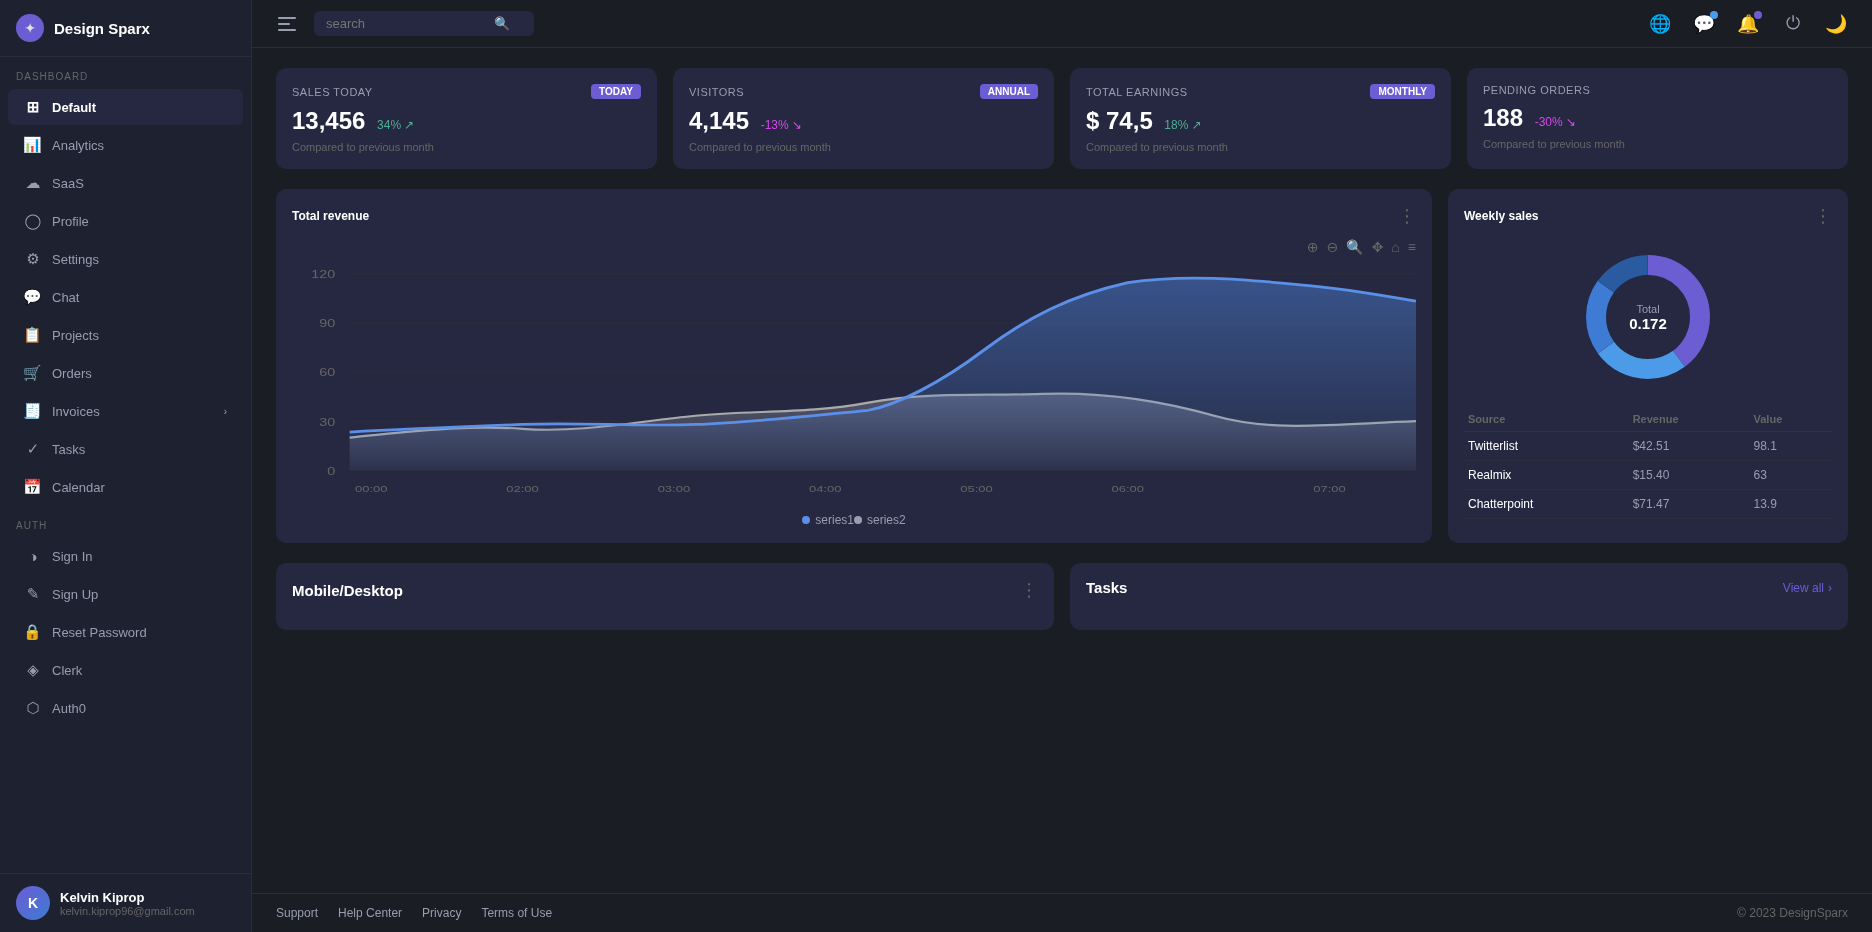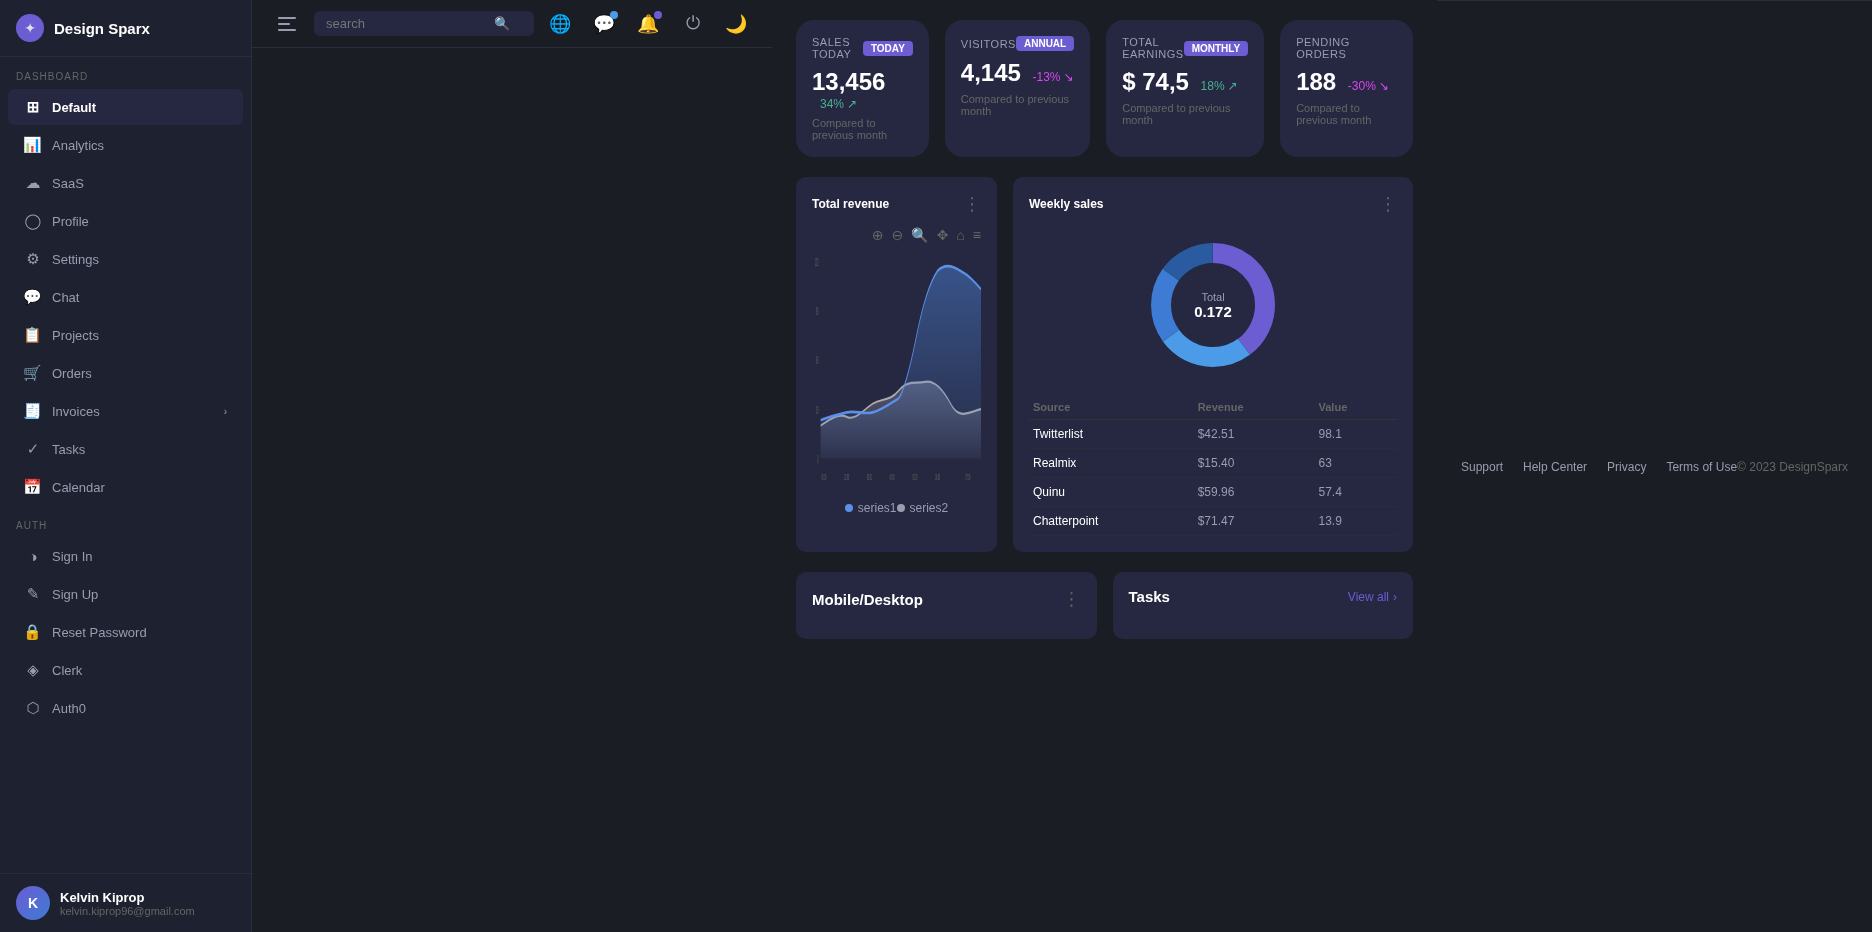--- a/index.html
+++ b/index.html
@@ -14,21 +14,21 @@
     .sidebar-item { display: flex; align-items: center; gap: 10px; padding: 9px 16px; cursor: pointer; border-radius: 6px; margin: 1px 8px; color: #9a9cb0; font-size: 13px; }
     .sidebar-item.active { background: #252840; color: #fff; font-weight: 600; }
     .sidebar-item .icon { width: 18px; height: 18px; display: flex; align-items: center; justify-content: center; font-size: 15px; }
     .sidebar-item .chevron { margin-left: auto; font-size: 10px; }
     .sidebar-footer { margin-top: auto; padding: 12px 16px; border-top: 1px solid #2a2d3a; display: flex; align-items: center; gap: 10px; }
     .sidebar-avatar { width: 34px; height: 34px; border-radius: 50%; background: #6c5dd3; overflow: hidden; }
     .sidebar-user-name { font-size: 13px; font-weight: 600; color: #fff; }
     .sidebar-user-email { font-size: 11px; color: #666; }
 
     
-    .main { flex: 1; display: flex; flex-direction: row; overflow: hidden; }
+    .main { flex: 1; display: flex; flex-direction: column; overflow: hidden; }
 
     
     .topbar { display: flex; align-items: center; background: #1a1d23; padding: 8px 20px; border-bottom: 1px solid #2a2d3a; gap: 12px; height: 48px; }
     .topbar-toggle { width: 30px; height: 30px; display: flex; align-items: center; justify-content: center; color: #9a9cb0; cursor: pointer; border-radius: 4px; }
     .topbar-search { display: flex; align-items: center; background: #252840; border-radius: 6px; padding: 5px 12px; gap: 8px; width: 220px; }
     .topbar-search input { background: none; border: none; outline: none; color: #9a9cb0; font-size: 13px; width: 160px; }
     .topbar-search-icon { color: #666; font-size: 13px; }
     .topbar-right { margin-left: auto; display: flex; align-items: center; gap: 14px; }
     .topbar-icon { width: 30px; height: 30px; display: flex; align-items: center; justify-content: center; color: #9a9cb0; cursor: pointer; position: relative; font-size: 16px; }
     .topbar-icon .badge { position: absolute; top: 2px; right: 2px; width: 8px; height: 8px; background: #6c5dd3; border-radius: 50%; }
@@ -38,21 +38,21 @@
 
     
     .page-header { display: flex; align-items: flex-start; justify-content: space-between; margin-bottom: 20px; }
     .page-title { font-size: 22px; font-weight: 700; color: #fff; }
     .page-subtitle { font-size: 13px; color: #9a9cb0; margin-top: 3px; }
     .page-header-right { display: flex; align-items: center; gap: 10px; }
     .date-badge { display: flex; align-items: center; gap: 6px; background: #252840; border-radius: 6px; padding: 6px 12px; font-size: 13px; color: #fff; cursor: pointer; }
 
     
     .stats-row { display: grid; grid-template-columns: repeat(4, 1fr); gap: 16px; margin-bottom: 20px; }
-    .stat-card { background: #252840; border-radius: 18px; padding: 16px; }
+    .stat-card { background: #252840; border-radius: 10px; padding: 16px; }
     .stat-card-header { display: flex; align-items: center; justify-content: space-between; margin-bottom: 8px; }
     .stat-card-label { font-size: 11px; color: #9a9cb0; letter-spacing: 0.5px; text-transform: uppercase; }
     .stat-badge { font-size: 10px; font-weight: 700; border-radius: 4px; padding: 2px 8px; }
     .stat-badge.today { background: #6c5dd3; color: #fff; }
     .stat-badge.annual { background: #6c5dd3; color: #fff; }
     .stat-badge.monthly { background: #6c5dd3; color: #fff; }
     .stat-value { font-size: 24px; font-weight: 700; color: #fff; }
     .stat-change { display: inline-flex; align-items: center; gap: 3px; font-size: 12px; margin-left: 8px; }
     .stat-change.up { color: #4caf93; }
     .stat-change.down { color: #d946ef; }
@@ -355,25 +355,20 @@
                 <td>Twitterlist</td>
                 <td>$42.51</td>
                 <td>98.1</td>
               </tr>
               <tr>
                 <td>Realmix</td>
                 <td>$15.40</td>
                 <td>63</td>
               </tr>
               <tr>
-                <td>Quinu</td>
-                <td>$59.96</td>
-                <td>57.4</td>
-              </tr>
-              <tr>
                 <td>Chatterpoint</td>
                 <td>$71.47</td>
                 <td>13.9</td>
               </tr>
             </tbody>
         </table>
       </div>
     </div>
 
     <div class="bottom-row">

